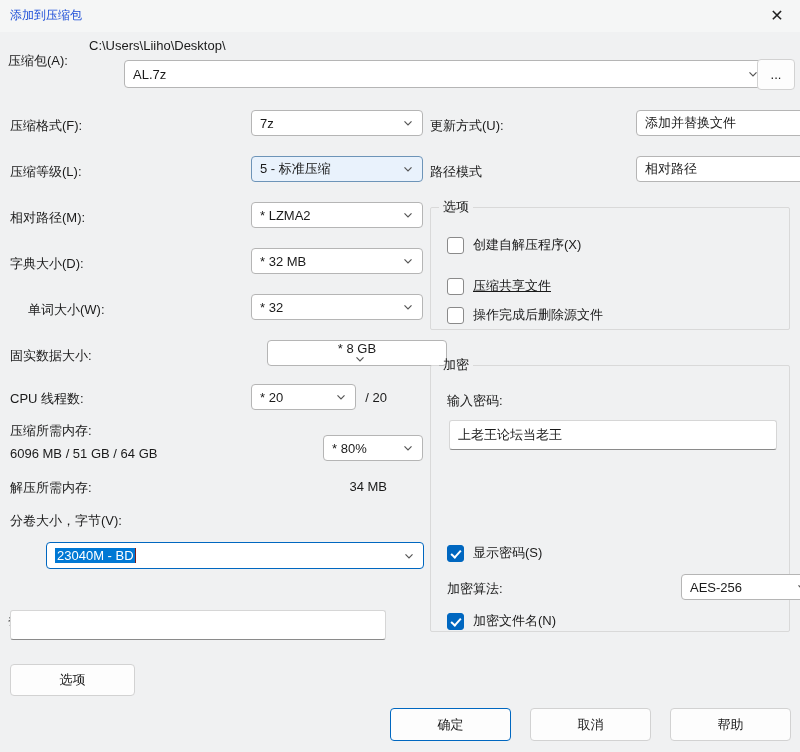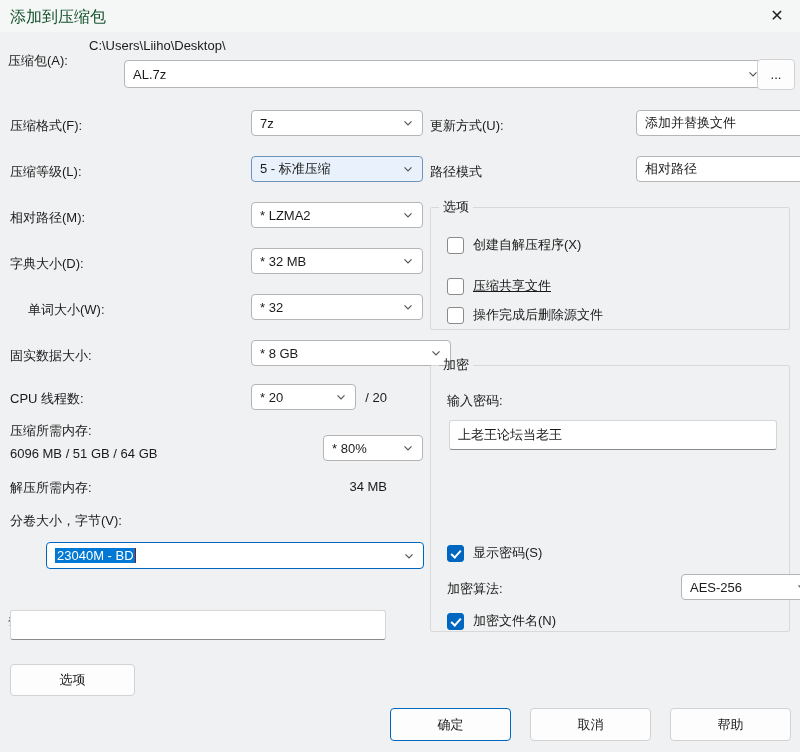--- a/index.html
+++ b/index.html
@@ -1,20 +1,20 @@
 <!DOCTYPE html>
 <html><head>
 <meta charset="utf-8">
 <style>
   * { margin:0; padding:0; box-sizing:border-box; }
   html,body { width:800px; height:752px; }
   body { font-family:"Liberation Sans","DejaVu Sans",sans-serif; }
   #dialog { position:relative; width:800px; height:752px; background:#f0f1f2; overflow:hidden; color:#1a1a1a; }
   #titlebar { position:absolute; left:0; top:0; width:800px; height:32px; background:#f5f6f6; }
-  #title { position:absolute; left:10px; top:7px; font-size:16px; color:#14532d; }
+  #title { position:absolute; left:10px; top:7px; font-size:12px; color:#1d4ed8; }
   #close-btn { position:absolute; right:10px; top:4px; width:26px; height:24px; text-align:center; font-size:16px; color:#222; line-height:24px; cursor:default; }
   .lbl { position:absolute; font-size:13px; color:#1a1a1a; white-space:nowrap; }
   .combo { position:absolute; height:26px; background:#ffffff; border:1px solid #b5b5b5; border-radius:4px;
            display:flex; align-items:center; padding:0 8px; font-size:13px; color:#1a1a1a;margin-left:36px; }
   .combo .val { flex:1; overflow:hidden; white-space:nowrap; }
   .combo .chev { display:flex; align-items:center; margin-left:6px; }
   .combo.lite { background:#e9f2fc; border-color:#6d94b8; }
   .combo.focus { border-color:#0067c0; }
   .sel-text { background:#0078d4; color:#ffffff; padding:1px 1px 2px 2px; border-right:1px solid #7f1d1d; }
   .tbox { position:absolute; background:#ffffff; border:1px solid #d6d6d6; border-bottom:1px solid #8a8a8a; border-radius:3px;
@@ -97,21 +97,21 @@
   <div class="combo" style="left:215px; top:294px; width:172px;">
     <span class="val">* 32</span>
     <span class="chev">
         <svg width="12" height="12" viewBox="0 0 12 12">
           <path d="M2.5 4.3 L6 7.8 L9.5 4.3" fill="none" stroke="#555" stroke-width="1.2"></path>
         </svg>
       </span>
   </div>
 
   <div class="lbl" style="left:10px; top:347px;">固实数据大小:</div>
-  <div class="combo" style="left:215px; top:340px; width:200px;">
+  <div class="combo" style="left:231px; top:340px; width:180px;flex-direction:column;">
     <span class="val">* 8 GB</span>
     <span class="chev">
         <svg width="12" height="12" viewBox="0 0 12 12">
           <path d="M2.5 4.3 L6 7.8 L9.5 4.3" fill="none" stroke="#555" stroke-width="1.2"></path>
         </svg>
       </span>
   </div>
 
   <div class="lbl" style="left:10px; top:390px;">CPU 线程数:</div>
   <div class="combo" style="left:215px; top:384px; width:105px;">

